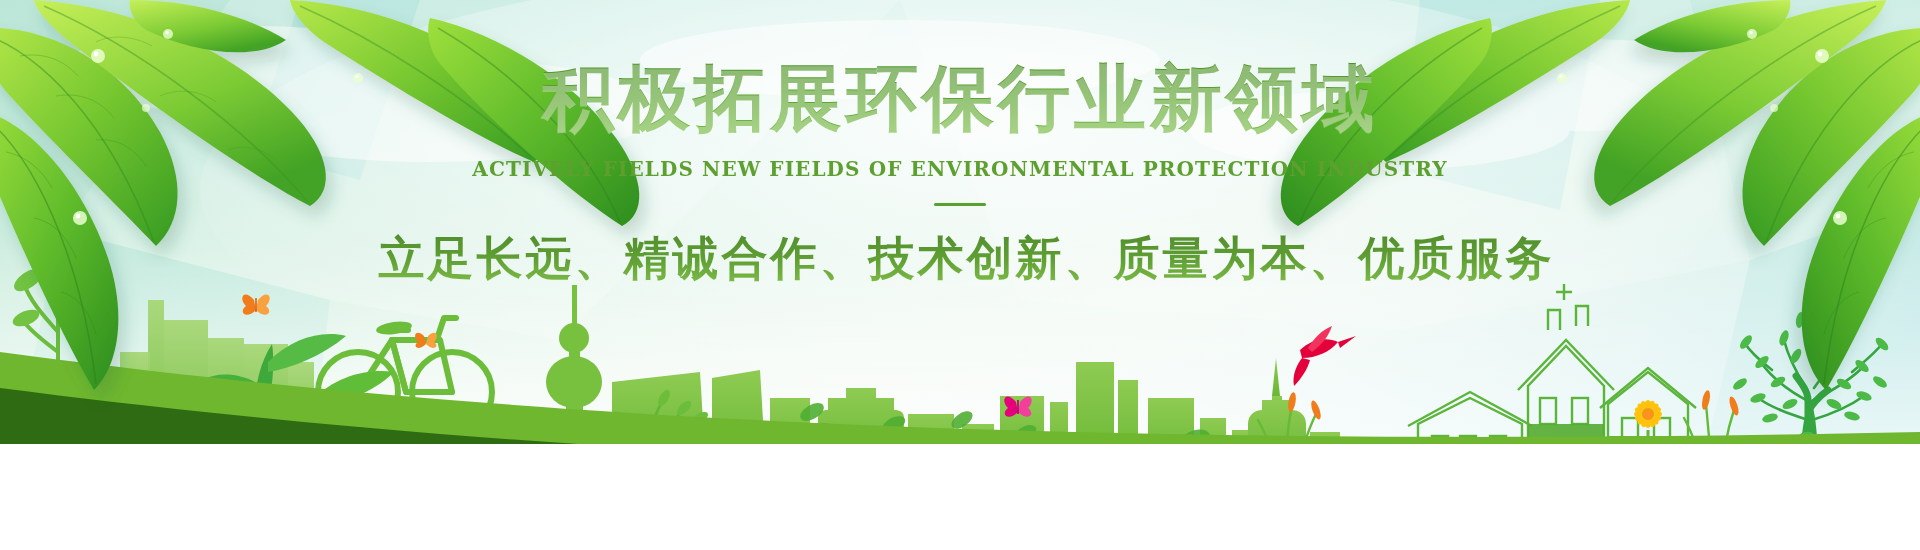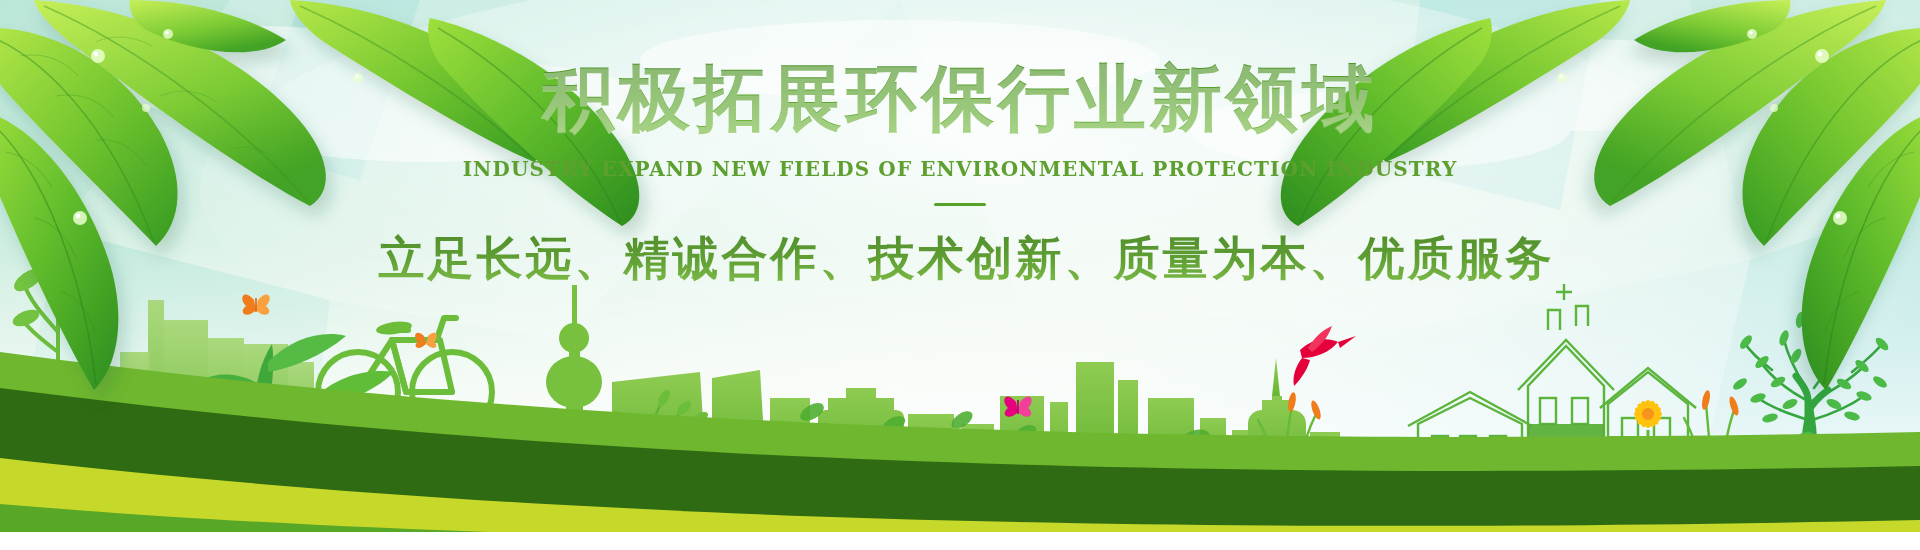--- a/index.html
+++ b/index.html
@@ -4,21 +4,21 @@
 <title>Eco Banner</title>
 <style>
   * { margin:0; padding:0; box-sizing:border-box; }
   html,body { background:#ffffff; }
   body {
     font-family:"Liberation Serif", serif;
     width:1920px; height:550px; overflow:hidden;
   }
   #banner {
     position:relative;
-    width:1920px; height:532px;
+    width:1920px; height:444px;
     overflow:hidden;
     background:#ffffff;
   }
   .layer { position:absolute; inset:0; }
   svg.layer { display:block; width:1920px; height:550px; }
 
   
   #text-block {
     position:absolute;
     left:0; top:0;
@@ -530,18 +530,18 @@
       <circle cx="1840" cy="218" r="7" fill="#eaffd0" opacity=".85"></circle>
       <circle cx="1838" cy="216" r="2.4" fill="#ffffff"></circle>
       <circle cx="1562" cy="78" r="5" fill="#eaffd0" opacity=".8"></circle>
       <circle cx="1561" cy="76.5" r="1.7" fill="#ffffff"></circle>
       <circle cx="1774" cy="108" r="4" fill="#eaffd0" opacity=".7"></circle>
     </g>
   </svg>
 
   <div id="text-block">
     <div id="headline">积极拓展环保行业新领域</div>
-    <div id="subtitle-en">INDUSTRY EXPAND NEW FIELDS OF ENVIRONMENTAL PROTECTION INDUSTRY</div>
+    <div id="subtitle-en">ACTIVELY FIELDS NEW FIELDS OF ENVIRONMENTAL PROTECTION INDUSTRY</div>
     <div id="divider"></div>
     <div id="slogan">立足长远、精诚合作、技术创新、质量为本、优质服务</div>
   </div>
 
 </div>
 
 </body></html>

